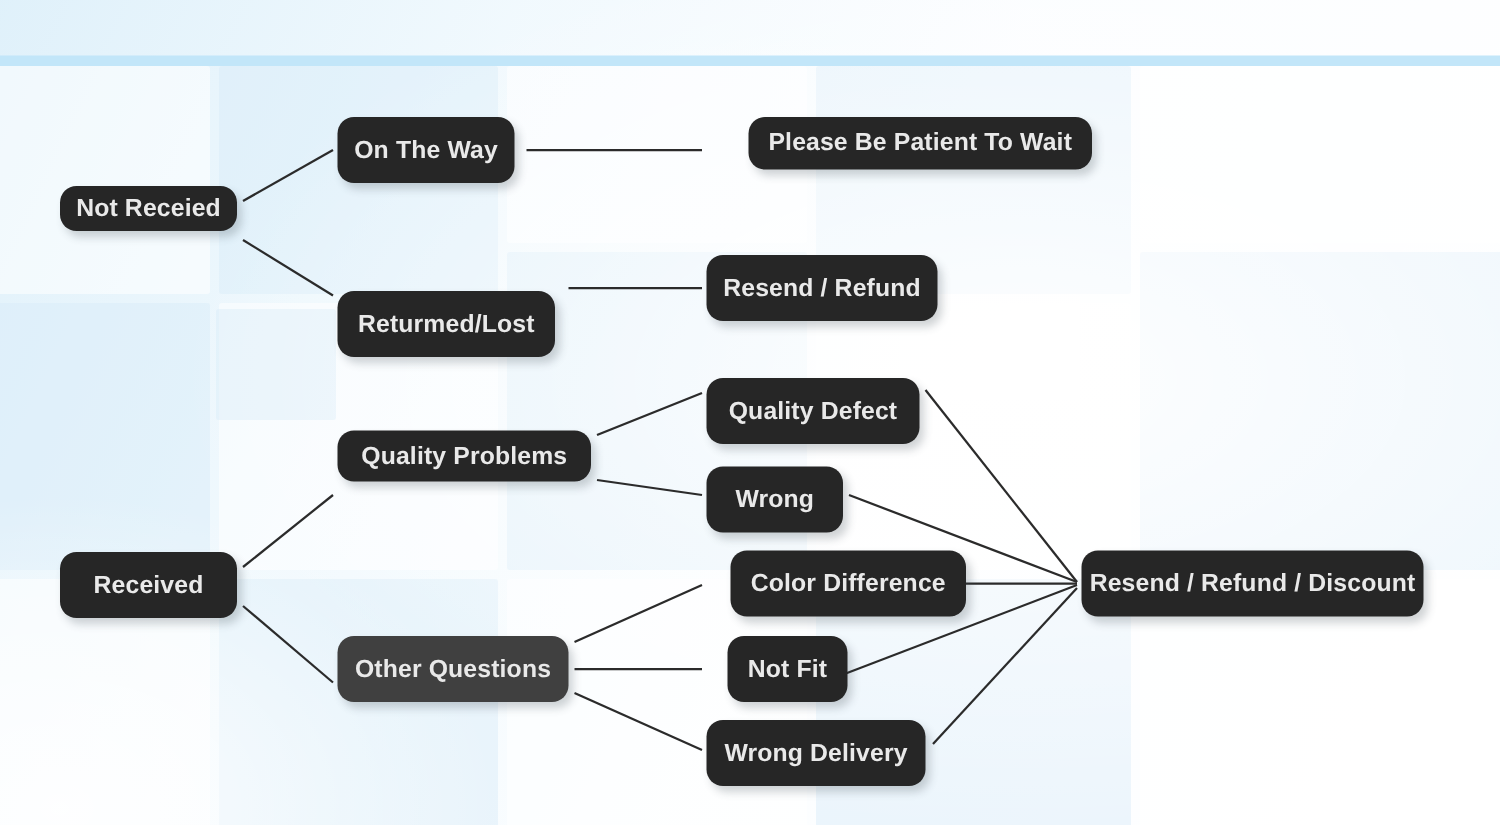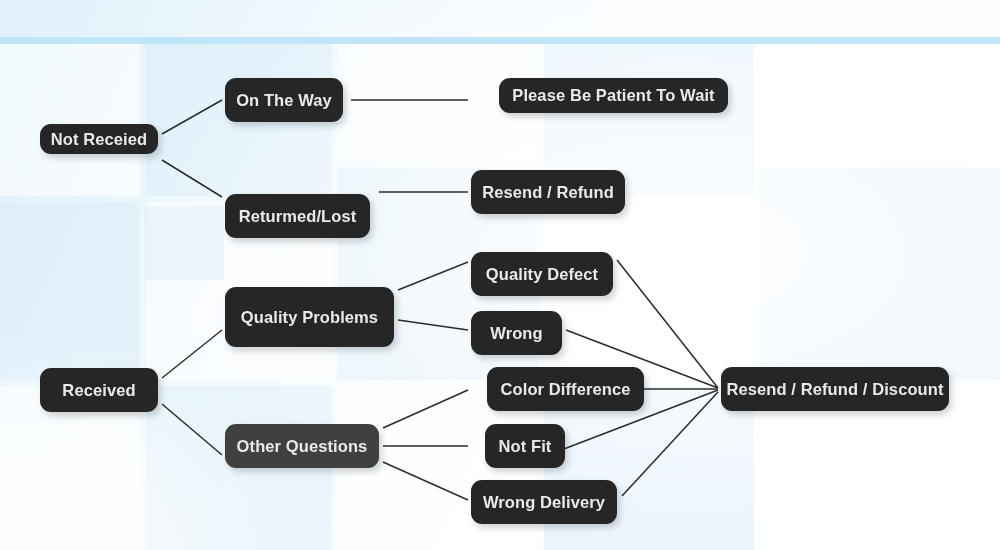--- a/index.html
+++ b/index.html
@@ -188,21 +188,21 @@
       </div>
       <div class="node" style="left: 40px; top: 368px; width: 118px; height: 44px; background: rgb(38, 38, 38); color: rgb(233, 233, 233);">
         <span>Received</span>
       </div>
       <div class="node" style="left: 225px; top: 78px; width: 118px; height: 44px; background: rgb(38, 38, 38); color: rgb(233, 233, 233);">
         <span>On The Way</span>
       </div>
       <div class="node" style="left: 225px; top: 170px; width: 145px; height: 44px; background: rgb(38, 38, 38); color: rgb(233, 233, 233); margin-top: 24px;">
         <span>Returmed/Lost</span>
       </div>
-      <div class="node" style="left: 225px; top: 287px; width: 169px; height: 60px; background: rgb(38, 38, 38); color: rgb(233, 233, 233);">
+      <div class="node" style="left: 225px; top: 287px; width: 169px; height: 34px; background: rgb(38, 38, 38); color: rgb(233, 233, 233);">
         <span>Quality Problems</span>
       </div>
       <div class="node" style="left: 225px; top: 424px; width: 154px; height: 44px; background: #404040; color: rgb(233, 233, 233);">
         <span>Other Questions</span>
       </div>
       <div class="node" style="left: 471px; top: 252px; width: 142px; height: 44px; background: rgb(38, 38, 38); color: rgb(233, 233, 233);">
         <span>Quality Defect</span>
       </div>
       <div class="node" style="left: 471px; top: 311px; width: 91px; height: 44px; background: rgb(38, 38, 38); color: rgb(233, 233, 233);">
         <span>Wrong</span>

